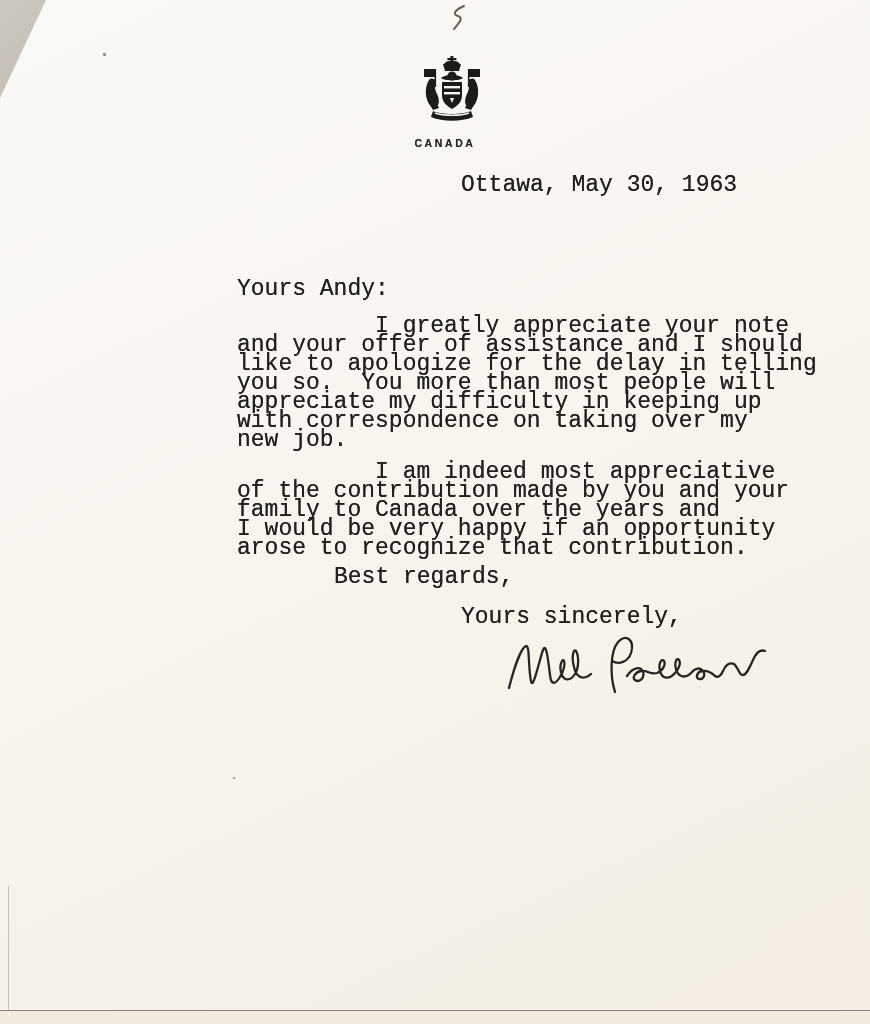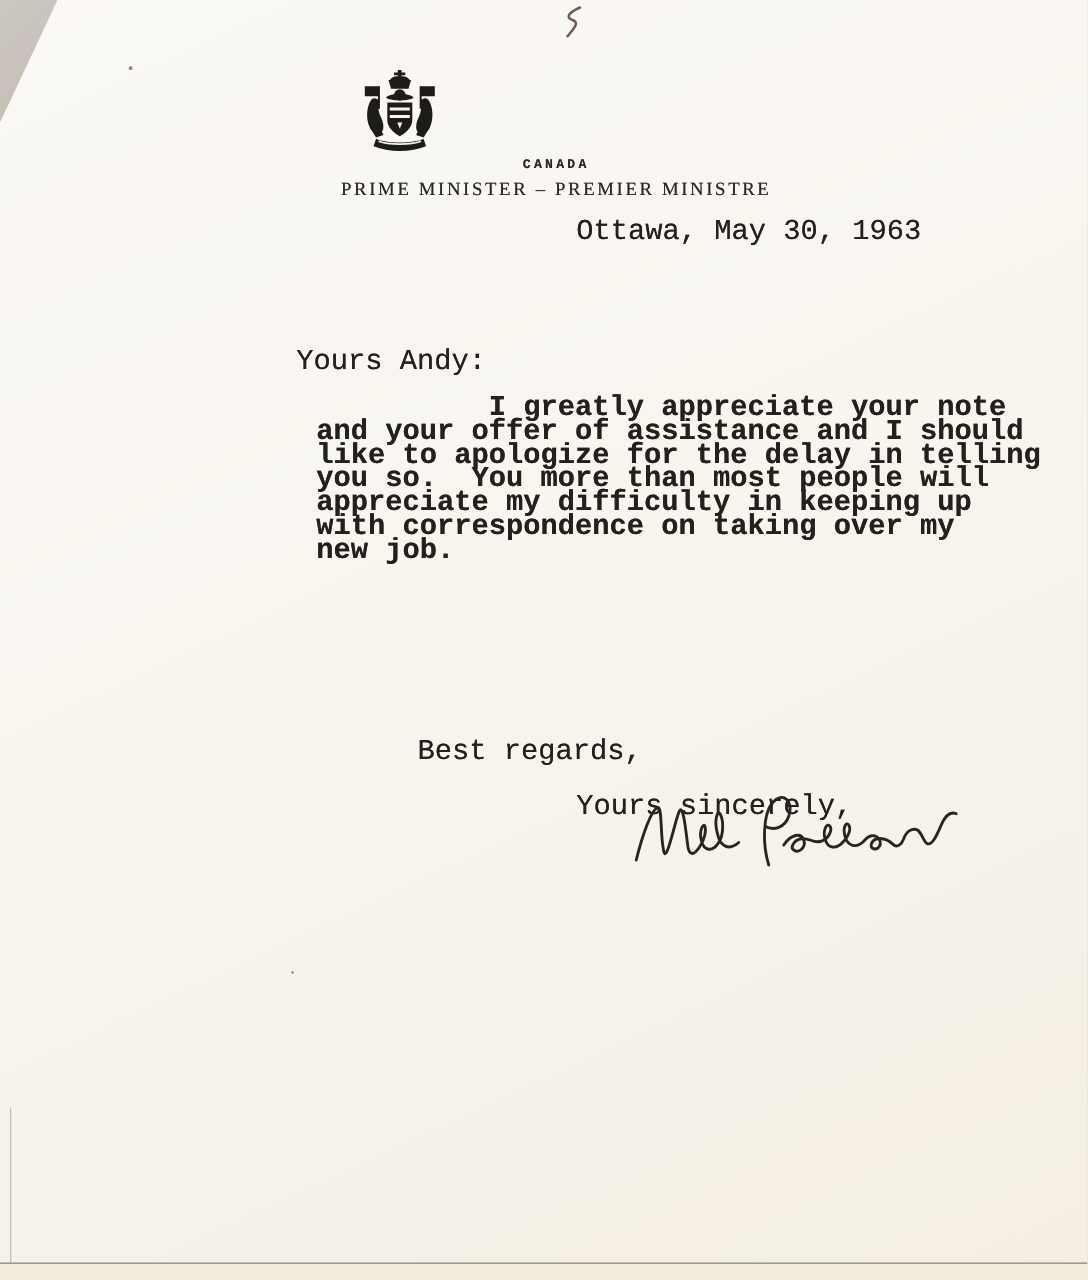--- a/index.html
+++ b/index.html
@@ -34,22 +34,22 @@
     font-size:23px;line-height:19px;color:#23211e;
     text-shadow:0 0 .5px rgba(35,33,30,.85);
     white-space:pre;margin:0;position:absolute;
   }
   .letterhead{
     position:absolute;top:56px;left:445px;transform:translateX(-50%);
     text-align:center;color:#2b2926;
   }
   .crest{display:block;margin:0 auto;margin-left:14px;}
   .country{
-    font-family:Liberation Mono, monospace;
-    font-size:10.5px;letter-spacing:2.6px;font-weight:700;margin-top:4px;
+    font-family:Liberation Sans, sans-serif;
+    font-size:10.5px;letter-spacing:2.6px;font-weight:700;margin-top:15px;
     text-shadow:0 0 .4px rgba(43,41,38,.7);
   }
   .office{
     font-family:"Liberation Serif","DejaVu Serif",serif;
     font-size:15px;letter-spacing:2.1px;font-weight:500;margin-top:6px;
     white-space:nowrap;text-shadow:0 0 .4px rgba(43,41,38,.7);
   }
   .pen-mark{position:absolute;left:440px;top:2px;}
   .signature{position:absolute;left:497px;top:630px;}
 </style>
@@ -85,37 +85,41 @@
 
       <path d="M23 26 L43 26 L43 40 C43 48 33 53 33 53 C33 53 23 48 23 40 Z"></path>
       <rect x="25" y="30" width="16" height="2.4" fill="#f8f5ef"></rect>
       <rect x="25" y="36" width="16" height="2.4" fill="#f8f5ef"></rect>
       <path d="M31 42 L35 42 L33 47 Z" fill="#f8f5ef"></path>
 
       <path d="M14 55 C22 59 44 59 52 55 L54 61 C42 66 24 66 12 61 Z"></path>
       <path d="M16 57 C24 60 42 60 50 57" stroke="#f8f5ef" stroke-width="1.4" fill="none"></path>
     </svg>
     <div class="country">CANADA</div>
-    <div class="office">PRIME MINISTER – PREMIER MINISTRE</div>
   </div>
 
   <pre class="type" style="left:461px;top:176px;">Ottawa, May 30, 1963</pre>
 
   <pre class="type" style="left:237px;top:280px;">Yours Andy:</pre>
 
-  <pre class="type" style="left:253px;top:317px;font-weight:bold;">          I greatly appreciate your note
+  <pre class="type" style="left:237px;top:317px;">          I greatly appreciate your note
 and your offer of assistance and I should
 like to apologize for the delay in telling
 you so.  You more than most people will
 appreciate my difficulty in keeping up
 with correspondence on taking over my
 new job.</pre>
+  <pre class="type" style="left:237px;top:463px;">          I am indeed most appreciative
+of the contribution made by you and your
+family to Canada over the years and
+I would be very happy if an opportunity
+arose to recognize that contribution.</pre>
 
-  <pre class="type" style="left:334px;top:592px;">Best regards,</pre>
-  <pre class="type" style="left:461px;top:608px;margin-top:28px;">Yours sincerely,</pre>
+  <pre class="type" style="left:334px;top:568px;">Best regards,</pre>
+  <pre class="type" style="left:461px;top:608px;">Yours sincerely,</pre>
 
   <svg class="signature" role="img" width="280" height="78" viewBox="0 0 280 78" aria-label="Mike Pearson">
     <g fill="none" stroke="#262522" stroke-width="2.3" stroke-linecap="round">
       <path d="M12,58 C17,38 24,18 29,16 C33,15 31,38 34,51 C36,61 42,31 46,20 C49,12 51,28 53,45 C54,55 58,55 63,47 C67,41 68,34 67,31 C66,28 62,34 64,42 C66,51 73,52 78,44 C82,38 82,26 79,21 C77,18 74,26 77,37 C79,47 86,51 94,44"></path>
       <path d="M118,62 C113,46 113,22 121,12 C129,3 138,10 134,23 C131,32 122,35 115,31"></path>
       <path d="M130,46 C136,37 144,36 146,42 C148,48 142,53 138,50 C135,48 138,42 144,41 C151,40 153,45 160,43 C166,41 169,34 167,31 C165,28 161,33 163,41 C165,49 172,50 178,43 C182,39 184,33 182,30 C180,27 177,32 179,39 C181,47 188,49 194,43 C198,38 203,37 206,41 C209,45 206,50 202,49 C198,48 200,42 205,41 C211,40 215,43 218,46 C221,48 224,46 226,41 C228,35 233,32 237,34 C241,37 242,44 245,45 C249,46 252,39 256,30 C259,23 263,19 268,21"></path>
     </g>
   </svg>
 
 

